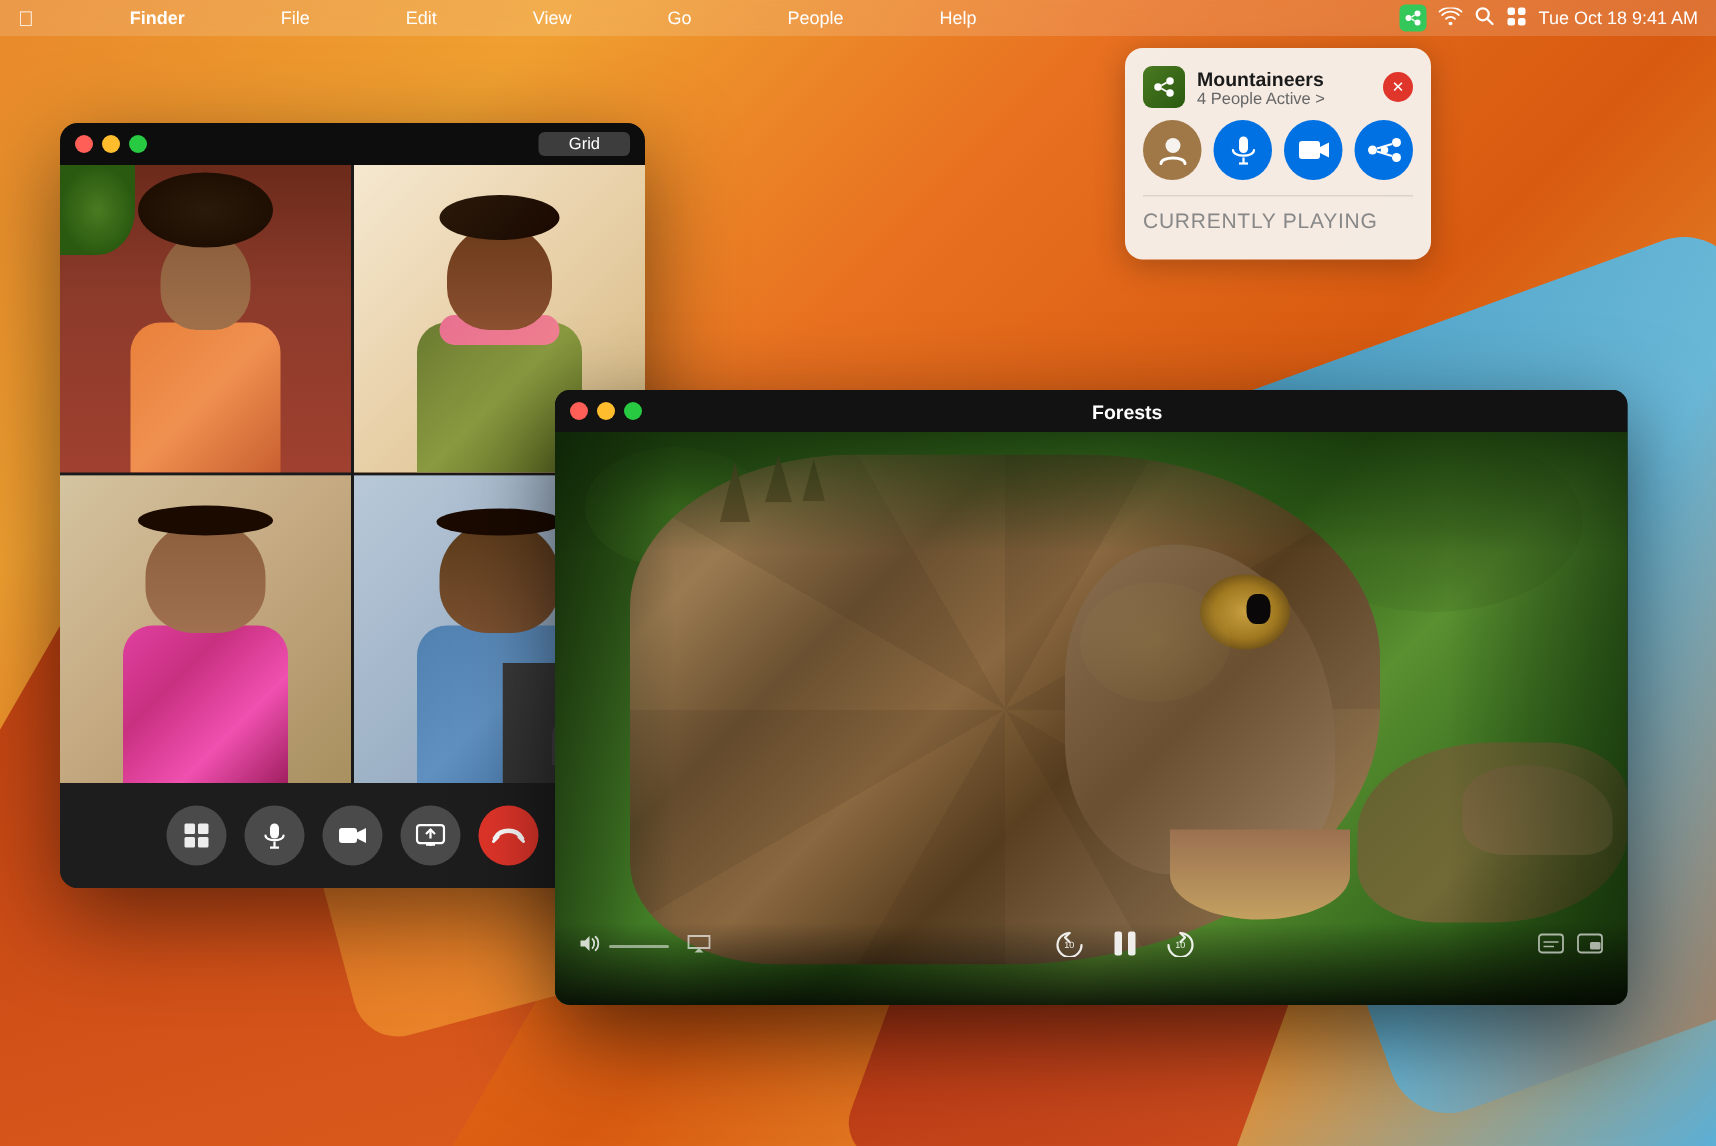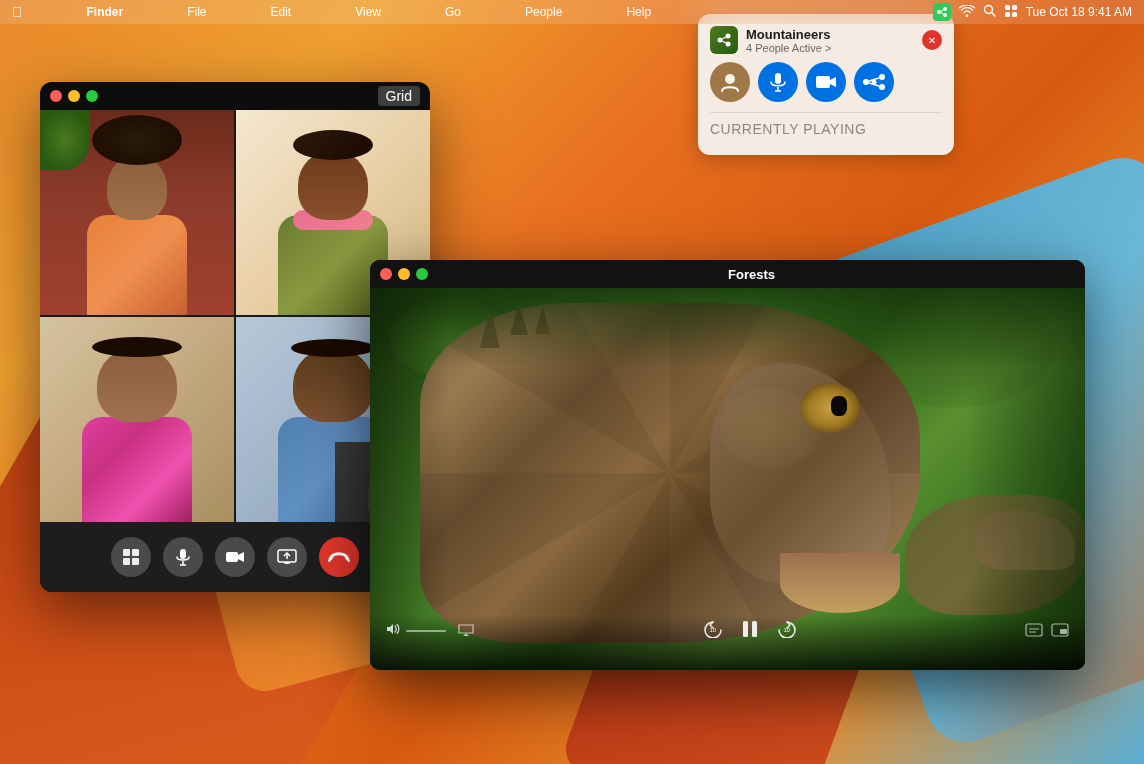--- a/index.html
+++ b/index.html
@@ -158,22 +158,22 @@
       border-radius: 50%;
     }
     .window-btn.close { background: #ff5f57; }
     .window-btn.minimize { background: #ffbd2e; }
     .window-btn.maximize { background: #28ca41; }
     .grid-btn {
       margin-left: auto;
       background: rgba(255,255,255,0.2);
       border: none;
       color: white;
-      font-size: 14px;
-      padding: 2px 8px;
+      font-size: 11px;
+      padding: 2px 20px;
       border-radius: 4px;
       cursor: pointer;
     }
 
     
     .video-grid {
       display: grid;
       grid-template-columns: 1fr 1fr;
       grid-template-rows: 1fr 1fr;
       gap: 2px;
@@ -393,23 +393,23 @@
     .volume-bar {
       width: 40px;
       height: 2px;
       background: rgba(255,255,255,0.5);
       border-radius: 1px;
     }
 
     
     .shareplay-popup {
       position: absolute;
-      top: 14px;
+      top: 32px;
       right: 190px;
-      width: 256px;
+      width: 204px;
       background: rgba(245,242,238,0.95);
       border-radius: 12px;
       padding: 12px;
       box-shadow: 0 4px 20px rgba(0,0,0,0.25);
       z-index: 50;
     }
     .sp-header {
       display: flex;
       align-items: center;
       justify-content: space-between;

